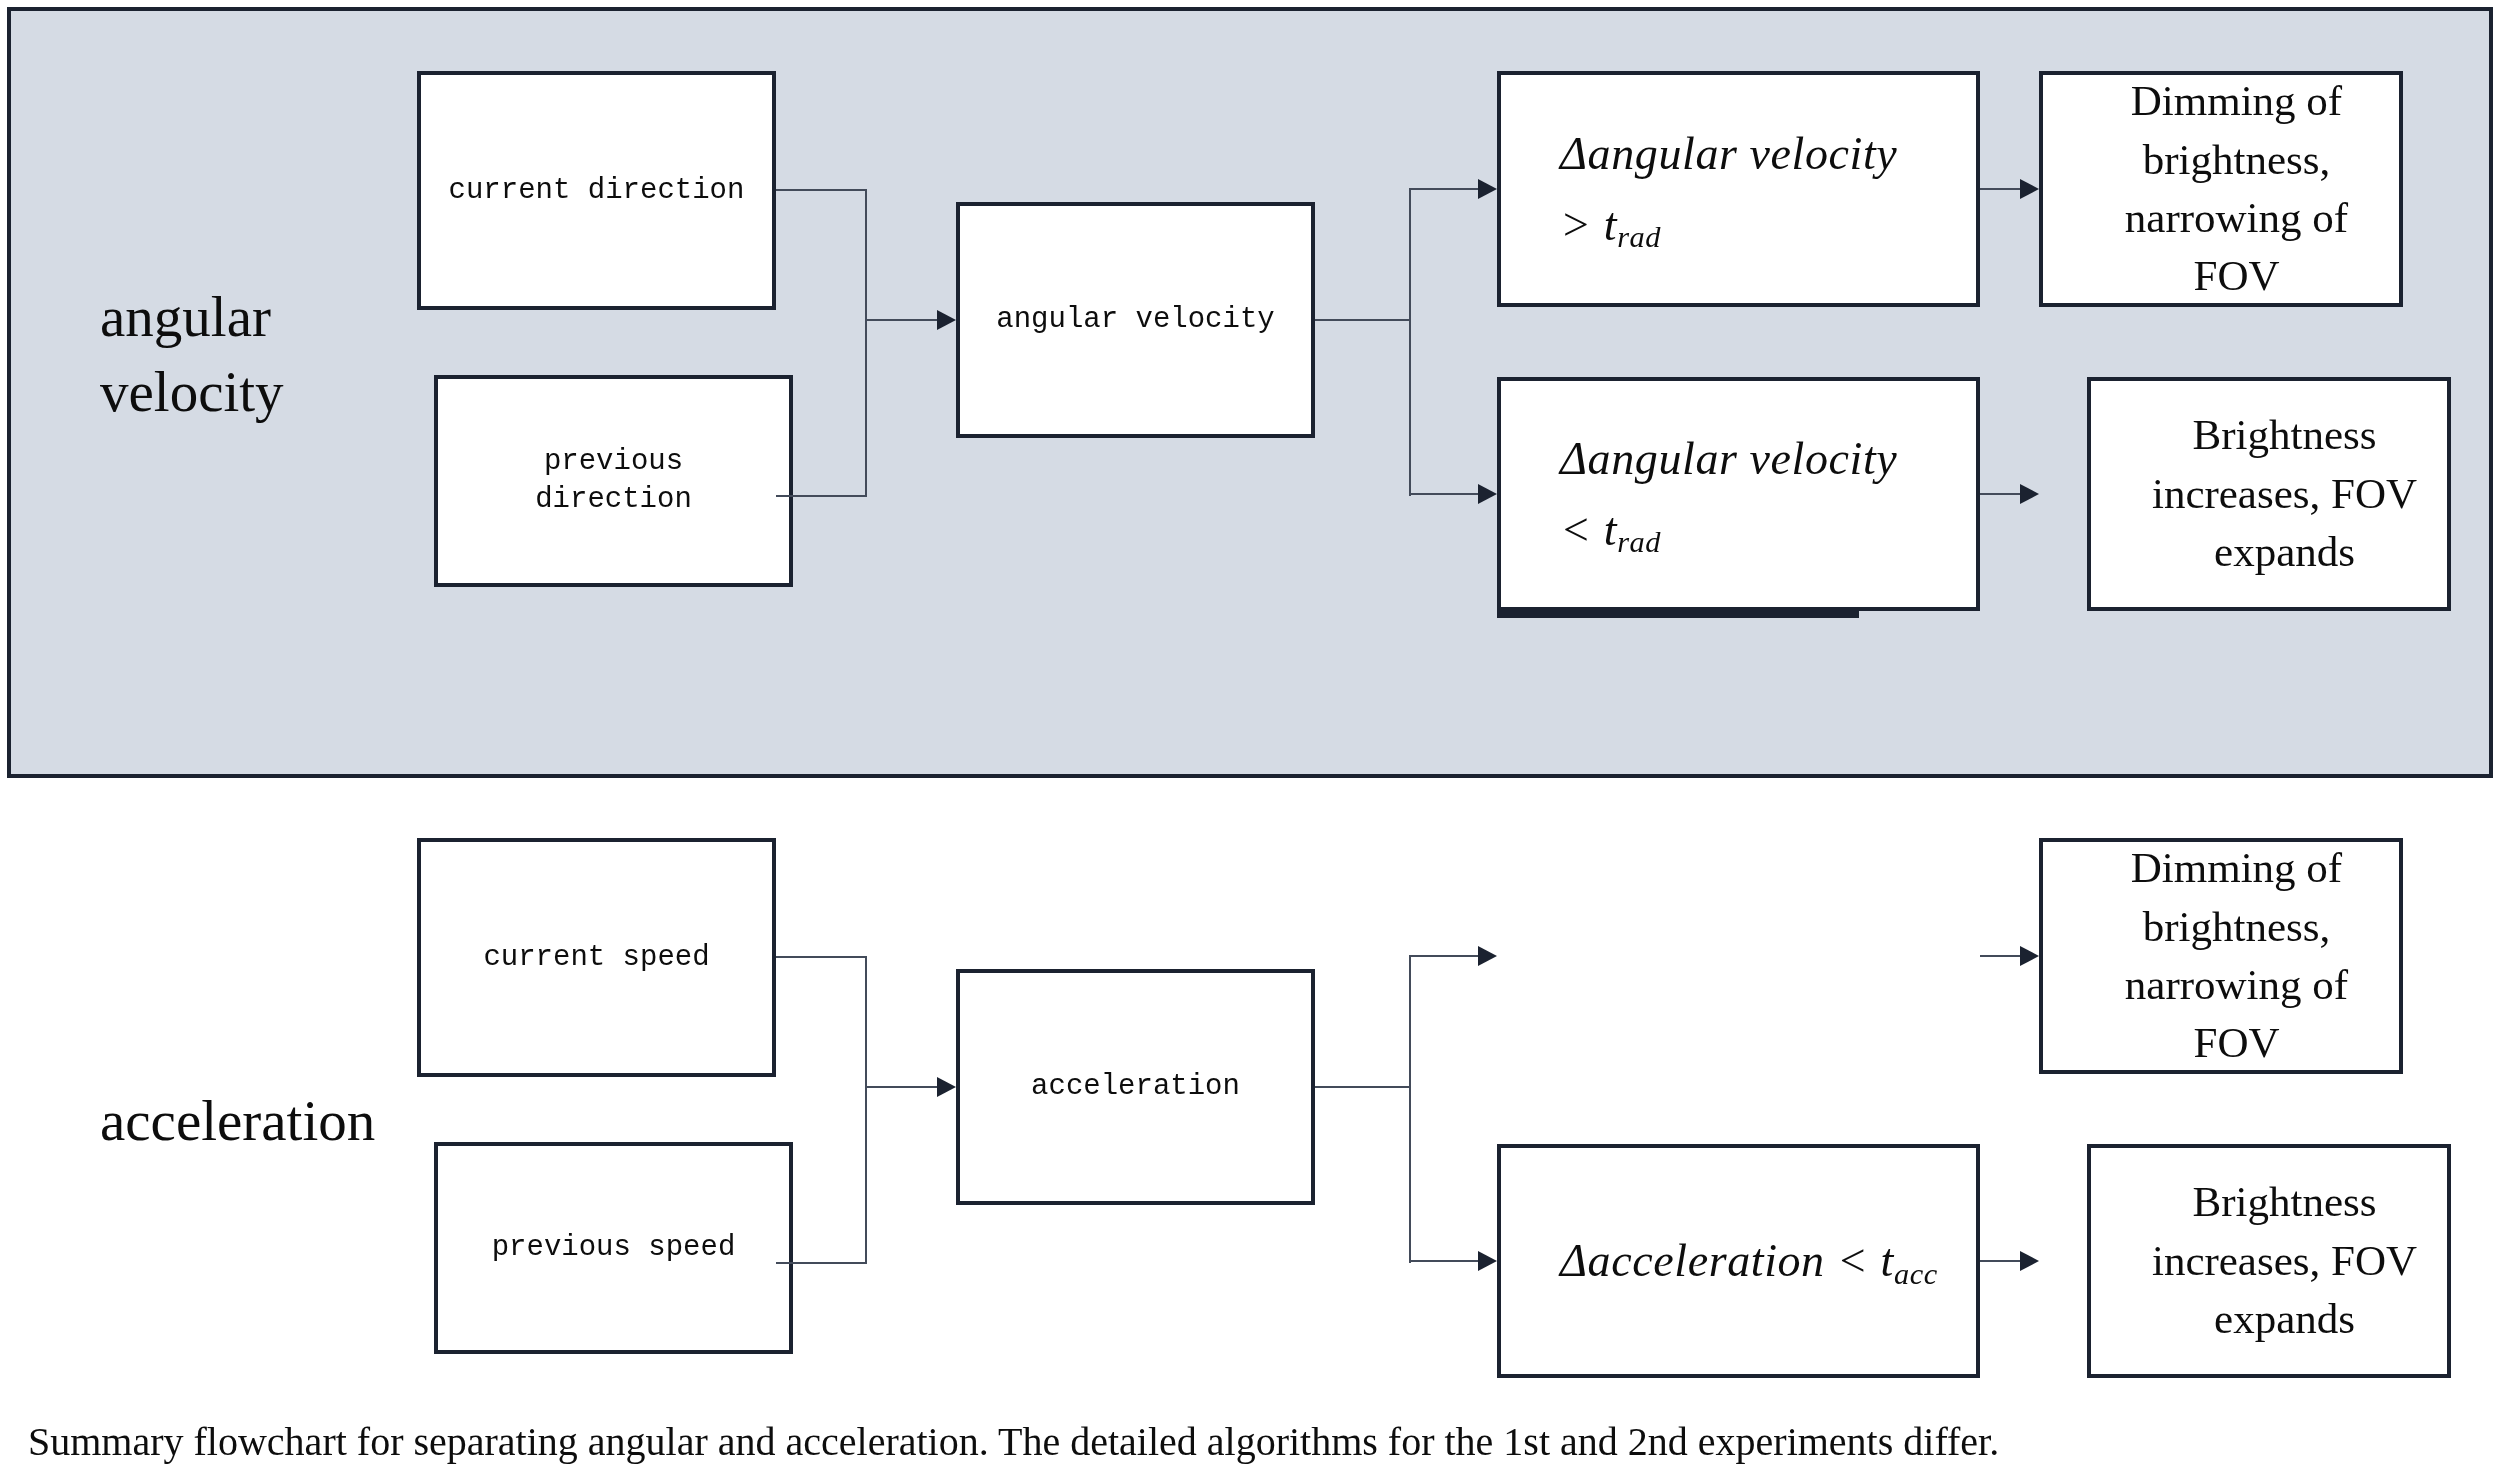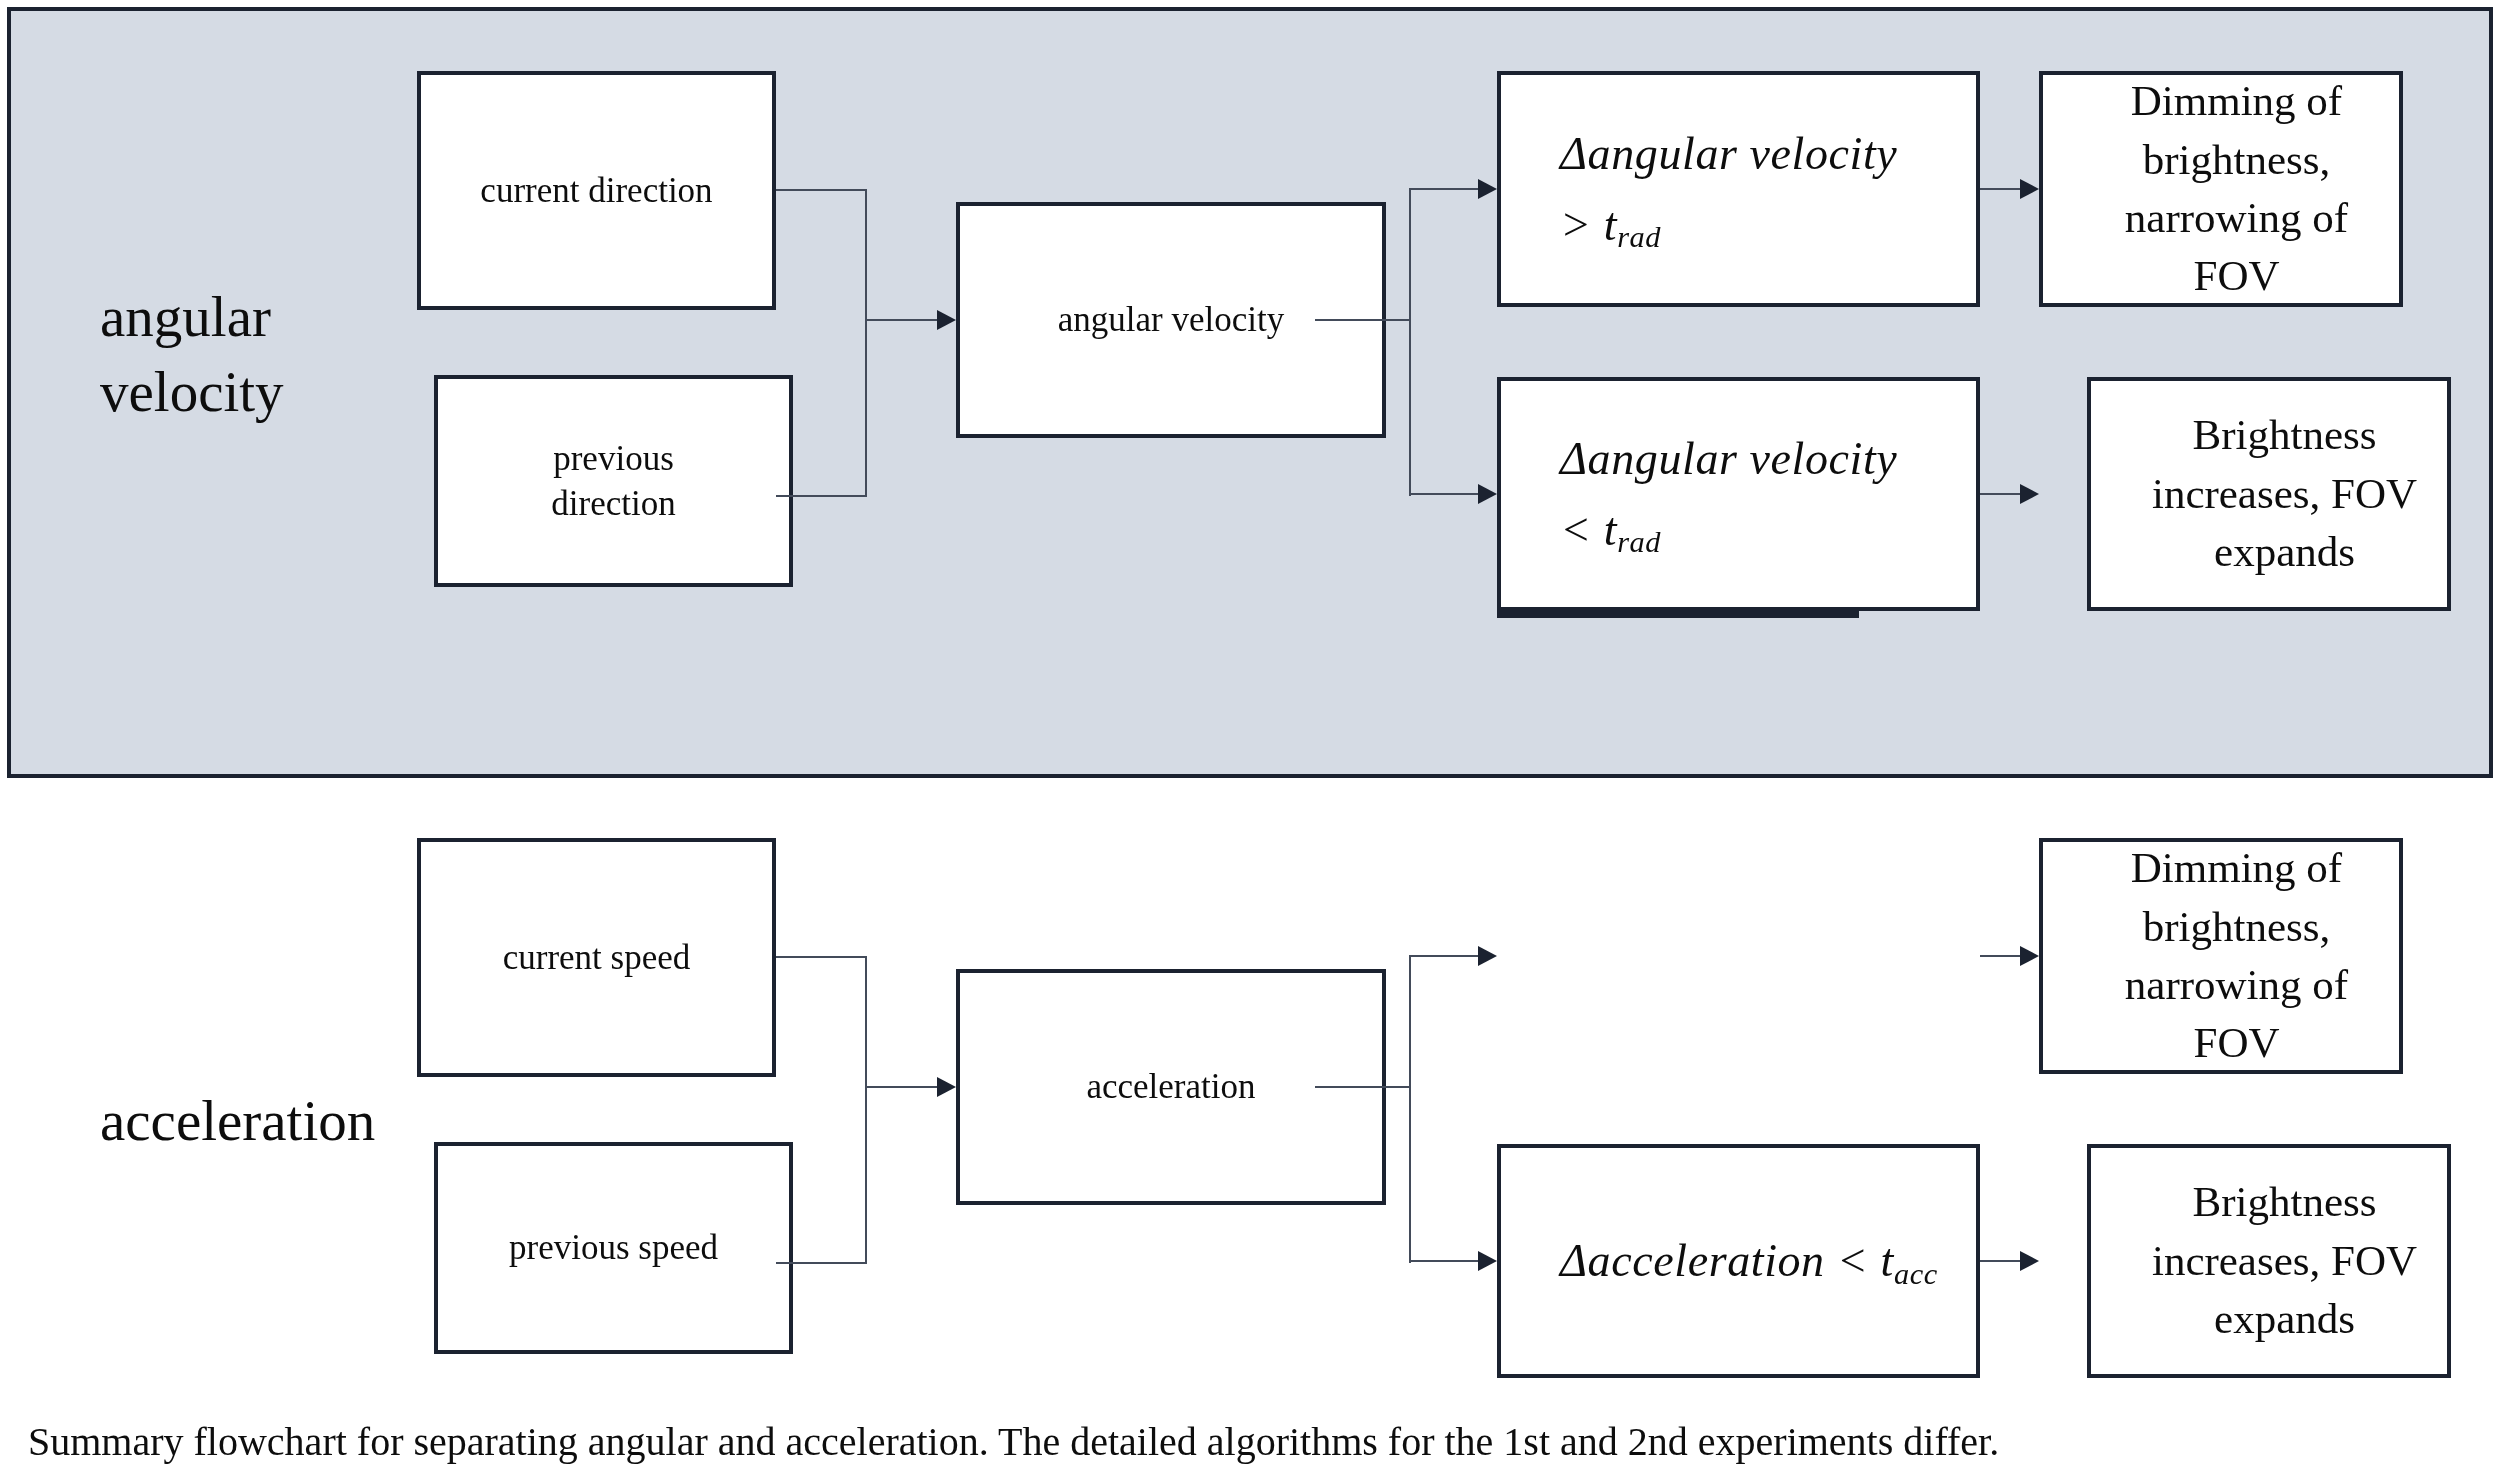--- a/index.html
+++ b/index.html
@@ -7,28 +7,28 @@
         font-family:"Liberation Serif","DejaVu Serif",serif;color:#0d0d0d;overflow:hidden;}
   .panel{position:absolute;left:7px;top:7px;width:2486px;height:771px;
          background:#d5dbe4;border:4.7px solid #1b2230;box-sizing:border-box;}
   .sec{position:absolute;left:0;width:2512px;height:764px;}
   .sec0{top:0;}
   .sec1{top:767px;}
   .box{position:absolute;background:#ffffff;border:4.7px solid #1b2230;box-sizing:border-box;
        display:flex;flex-direction:column;align-items:center;justify-content:center;text-align:center;}
   .input1{left:417px;top:71px;width:359px;height:239px;}
   .input2{left:434px;top:375px;width:359px;height:212px;}
-  .process{left:956px;top:202px;width:430px;height:236px;}
+  .process{left:956px;top:202px;width:359px;height:236px;}
   .cond{left:1497px;width:483px;align-items:flex-start;text-align:left;padding-left:59px;}
   .cond1{top:71px;height:236px;}
   .cond2{top:377px;height:234px;}
   .out{left:2039px;width:364px;padding-left:31px;}
   .out1{top:71px;height:236px;}
   .out2{top:377px;height:234px;margin-left:48px;}
-  .box-label{font-size:35px;line-height:1.3;}
+  .box-label{font-size:29px;line-height:1.3;font-family:Liberation Mono, monospace;}
   .out .line{font-size:43px;line-height:1.36;}
   .cond .line{font-size:46px;font-style:italic;line-height:1.55;letter-spacing:0.6px;}
   .cond .sub{font-size:0.66em;position:relative;top:0.24em;}
   .line:empty{display:none;}
   .sec-label{position:absolute;left:100px;top:266px;width:278px;height:177px;
              display:flex;flex-direction:column;justify-content:center;font-size:57px;line-height:1.3;}
   .caption{position:absolute;left:28px;top:1418px;width:2463px;font-size:40px;line-height:1.2;}
   .ln{position:absolute;background:#434b5a;}
   .ln-in1{left:776px;top:189px;width:91px;height:2.4px;}
   .ln-in2{left:776px;top:495px;width:91px;height:2.4px;}

